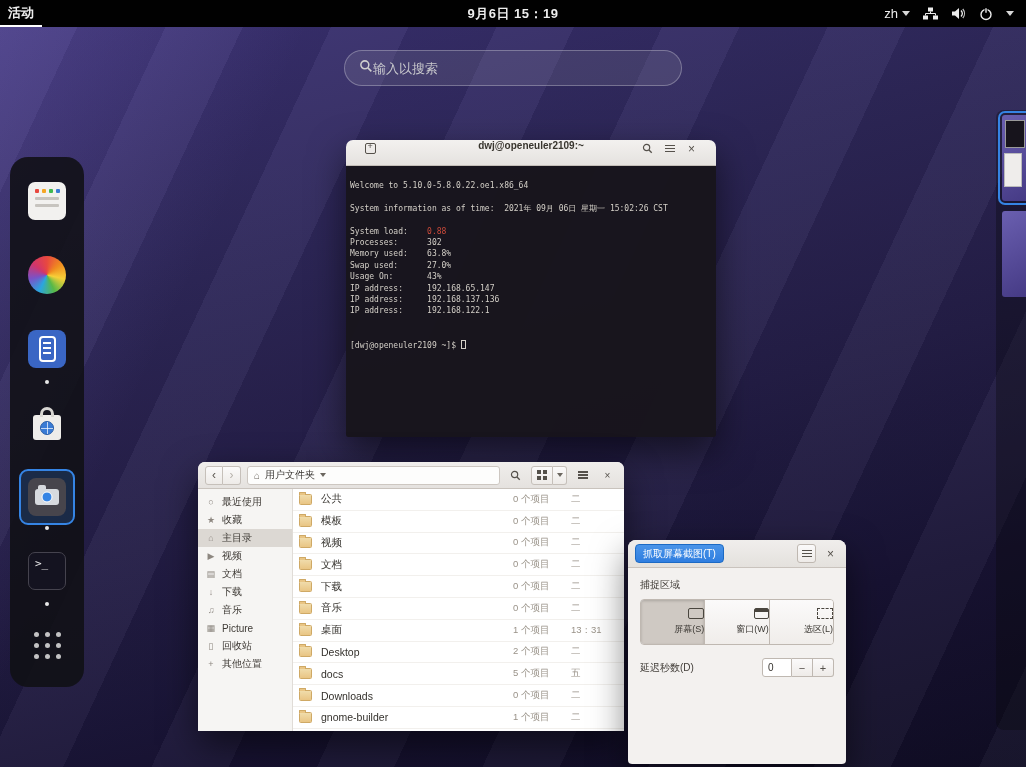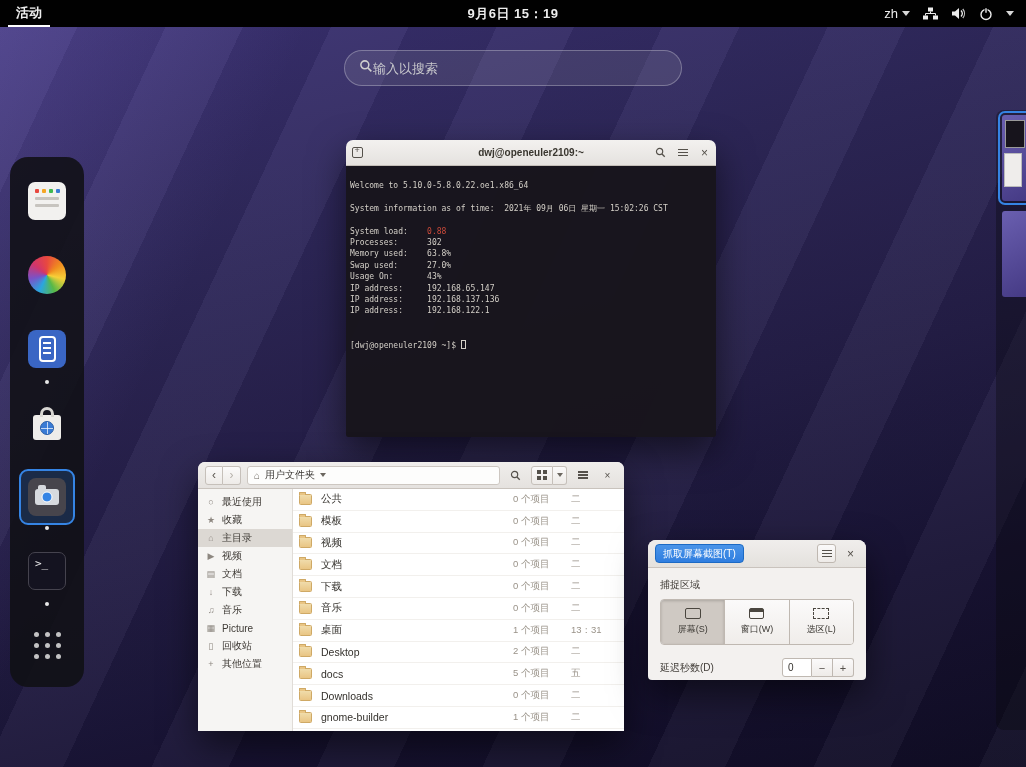--- a/index.html
+++ b/index.html
@@ -3,21 +3,21 @@
 <meta charset="utf-8">
 <style>
   *{margin:0;padding:0;box-sizing:border-box}
   html,body{width:1026px;height:767px;overflow:hidden;background:#000;
     font-family:"Liberation Sans",sans-serif;-webkit-font-smoothing:antialiased}
   .screen{position:absolute;inset:0}
 
   
   .topbar{position:absolute;top:0;left:0;right:0;height:27px;background:#010101;color:#ededed;
     display:flex;align-items:center;font-size:13px;z-index:60}
-  .activities{height:100%;display:flex;align-items:center;padding:0 8px;margin-left:8px;
+  .activities{height:100%;display:flex;align-items:center;padding:0 8px;
     border-bottom:2px solid #fff;font-weight:700;cursor:pointer}
   .clock{position:absolute;left:50%;transform:translateX(-50%);font-weight:700;letter-spacing:.5px}
   .status{margin-left:auto;display:flex;align-items:center;gap:13px;margin-right:12px;height:100%}
   .kb{display:flex;align-items:center;gap:4px}
   .caret{width:0;height:0;border-left:4px solid transparent;border-right:4px solid transparent;border-top:5px solid #d8d8d8}
   .tb-ic{display:flex;align-items:center}
 
   
   .overview{position:absolute;top:27px;left:0;right:0;bottom:0;
     background:
@@ -70,21 +70,21 @@
     width:9px;height:9px;border-radius:50%;background:var(--accent);border:1.5px solid #fff;z-index:1}
   .ic-term{width:38px;height:38px;border-radius:7px;background:#141320;border:1px solid #45434e;
     color:#ececec;font-family:"DejaVu Sans Mono",monospace;font-size:11px;padding:4px 0 0 6px}
   .ic-term::before{content:">_"}
   .ic-apps{display:grid;grid-template-columns:repeat(3,5px);gap:6px}
   .ic-apps i{width:5px;height:5px;border-radius:50%;background:#d6d6d6;opacity:.9}
 
   
   .win{position:absolute;box-shadow:0 14px 36px rgba(0,0,0,0.55);overflow:hidden;display:flex;flex-direction:column}
   .headerbar{height:26px;background:linear-gradient(#f3f1ef,#e5e2df);border-bottom:1px solid #c4beb8;
-    display:flex;align-items:center;padding:0 3px;position:relative;flex:0 0 auto;color:#55514b}
+    display:flex;align-items:flex-start;padding:0 16px;position:relative;flex:0 0 auto;color:#55514b}
   .hb-title{position:absolute;left:50%;transform:translateX(-50%);font-size:10px;font-weight:700;color:#39362f;white-space:nowrap}
   .hb-btn{width:17px;height:17px;border-radius:3px;display:flex;align-items:center;justify-content:center;
     color:#55514b;font-size:12px;cursor:pointer;flex:0 0 auto}
   .hb-right{margin-left:auto;display:flex;gap:5px;align-items:center}
   .burger{width:10px;height:1.5px;background:currentColor;box-shadow:0 -3px 0 currentColor,0 3px 0 currentColor}
   .newtab{width:11px;height:11px;border:1px solid currentColor;border-radius:2px;position:relative}
   .newtab::before{content:"+";position:absolute;top:-3px;left:1.5px;font-size:9px}
   .grid-ico{display:grid;grid-template-columns:4px 4px;grid-auto-rows:4px;gap:1.5px}
   .grid-ico i{background:currentColor}
 
@@ -130,32 +130,32 @@
   .frow{height:21.8px;display:grid;grid-template-columns:24px 180px 12px 58px 56px 1fr;align-items:center;
     padding-left:4px;border-bottom:1px solid #f2f0ed;cursor:pointer}
   .ficon{width:13px;height:11px;background:linear-gradient(#f0dcab,var(--folder));border:1px solid #cfa965;
     border-radius:1.5px;position:relative;margin-left:2px}
   .ficon::before{content:"";position:absolute;top:-3px;left:-1px;width:5px;height:2px;background:var(--folder);
     border:1px solid #cfa965;border-bottom:none;border-radius:1px 1px 0 0}
   .fname{color:#34312c;font-size:10.5px;white-space:nowrap;overflow:hidden}
   .fsize,.fmod{color:#999288;font-size:9.5px}
 
   
-  .shot-dialog{left:648px;top:513px;width:218px;height:140px;background:#f3f1ef;border-radius:8px 8px 4px 4px}
+  .shot-dialog{left:628px;top:513px;width:218px;height:224px;background:#f3f1ef;border-radius:8px 8px 4px 4px}
   .shot-header{height:28px;background:linear-gradient(#f0eeec,#e4e1dd);border-bottom:1px solid #c9c3bd;
     display:flex;align-items:center;padding:0 7px;gap:6px;color:#55514b;flex:0 0 auto}
   .take-btn{height:19px;padding:0 7px;background:linear-gradient(#4a94e8,#2f7ee0);color:#fff;font-size:10px;
     border:1px solid #1c6ac4;border-radius:4px;display:flex;align-items:center;cursor:pointer;white-space:nowrap}
   .hdr-spacer{flex:1}
   .hdr-sq-btn{width:19px;height:19px;border:1px solid #bfb8b1;border-radius:3px;
     background:linear-gradient(#fbfafa,#eeebe8);display:flex;align-items:center;justify-content:center;color:#55514b}
   .shot-body{padding:10px 12px 0;flex:1}
   .section-label{font-size:10px;color:#403c37;margin-bottom:7px}
   .mode-group{display:flex;border:1px solid #bfb8b1;border-radius:4px;overflow:hidden;height:46px;background:#fbfaf9}
-  .mode{flex:1;display:flex;flex-direction:column;align-items:center;justify-content:center;gap:4px;
+  .mode{flex:1;display:flex;flex-direction:column;align-items:flex-end;justify-content:center;gap:4px;
     border-right:1px solid #bfb8b1;font-size:9px;color:#3c3934;background:linear-gradient(#fbfafa,#f0edea);cursor:pointer}
   .mode:last-child{border-right:none}
   .mode.selected{background:#cfc9c3;box-shadow:inset 0 1px 3px rgba(0,0,0,0.18)}
   .mi-screen{width:16px;height:11px;border:1.5px solid #4a463f;border-radius:2px}
   .mi-window{width:15px;height:11px;border:1.5px solid #4a463f;border-radius:2px;position:relative}
   .mi-window::before{content:"";position:absolute;top:0;left:0;right:0;height:3px;background:#4a463f}
   .mi-select{width:16px;height:11px;border:1.5px dashed #4a463f}
   .opt-row{display:flex;align-items:center;margin-top:13px}
   .opt-label{font-size:10px;color:#403c37}
   .switch{margin-left:auto;width:36px;height:17px;border-radius:9px;background:#cdc6bf;border:1px solid #b5aea6;

